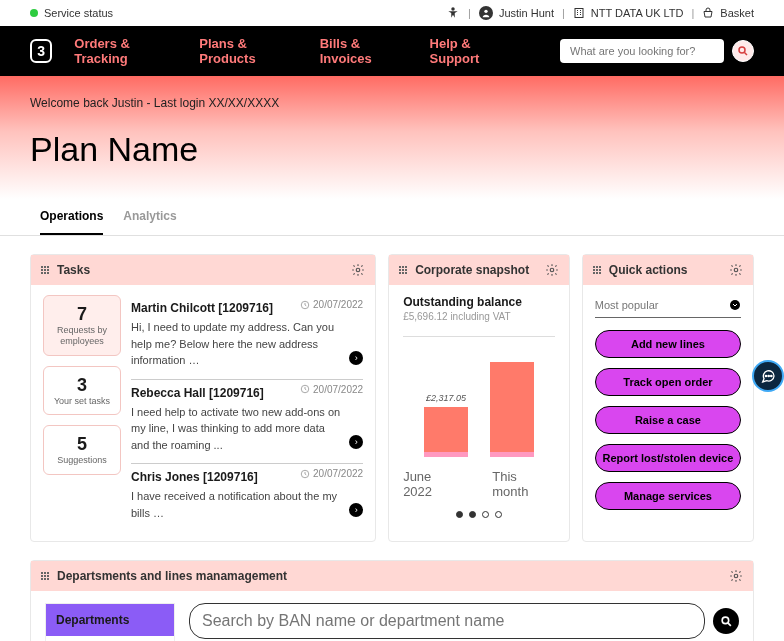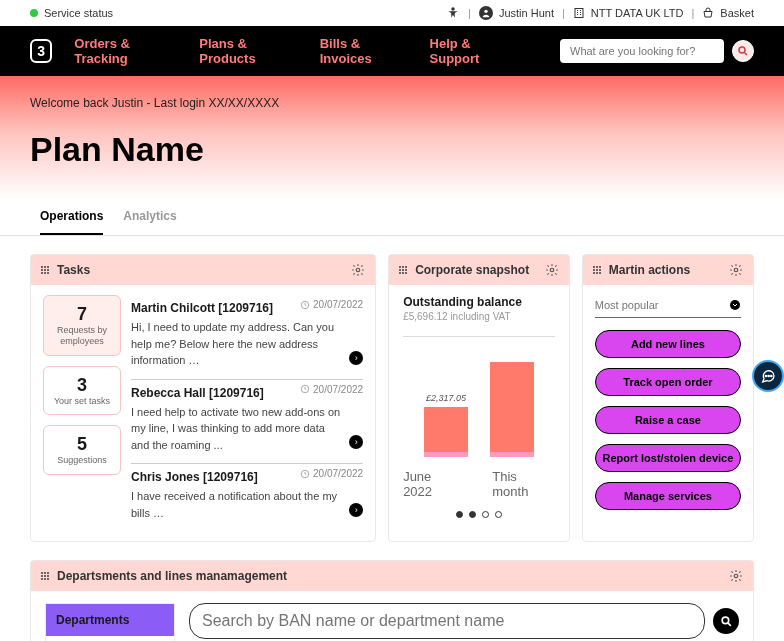--- a/index.html
+++ b/index.html
@@ -14,21 +14,21 @@
 .nav { background: #000; display: flex; align-items: center; padding: 10px 30px; gap: 22px; }
 .logo { width: 24px; height: 24px; border: 2px solid #fff; border-radius: 6px; display: flex; align-items: center; justify-content: center; color: #fff; font-weight: 700; font-size: 14px; }
 .nav-item { color: #ff7a7a; font-size: 13px; font-weight: 600; cursor: pointer; }
 .nav-spacer { flex: 1; }
 .search-wrap { display: flex; align-items: center; gap: 8px; }
 .search-input { width: 164px; padding: 6px 10px; border: none; border-radius: 4px; background: #fff; font-size: 11px; color: #333; }
 .search-btn { width: 22px; height: 22px; border-radius: 50%; border: 1px solid #fff; background: #ffeaea; display: flex; align-items: center; justify-content: center; cursor: pointer; }
 
 .hero { background: linear-gradient(180deg, #ff6b63 0%, #ffc2bd 45%, #ffffff 100%); padding: 20px 30px 30px; }
 .welcome { font-size: 12px; color: #222; margin-bottom: 20px; }
-.plan-title { font-size: 34px; font-weight: 700; color: #000; }
+.plan-title { font-size: 34px; font-weight: 400; color: #000; }
 
 .tabs { display: flex; gap: 20px; padding: 0 40px; border-bottom: 1px solid #e0e0e0; }
 .tab { padding: 10px 0; font-size: 12px; font-weight: 700; color: #999; cursor: pointer; border-bottom: 2px solid transparent; }
 .tab.active { color: #000; border-bottom: 2px solid #000; }
 
 .dash { display: flex; gap: 12px; padding: 18px 30px; }
 .card { border: 1px solid #e8e8e8; border-radius: 4px; background: #fff; }
 .card-head { background: #ffd8d4; padding: 8px 10px; display: flex; align-items: center; font-size: 12px; font-weight: 700; color: #333; }
 .drag-icon { display: inline-grid; grid-template-columns: repeat(3,2px); grid-auto-rows: 2px; gap: 1px; margin-right: 8px; }
 .drag-icon span { background: #666; }
@@ -286,21 +286,21 @@
           <span></span>
           <span></span>
           <span></span>
           <span></span>
           <span></span>
           <span></span>
           <span></span>
           <span></span>
           <span></span>
         </span>
-      <span>Martin actions</span>
+      <span>Quick actions</span>
       <span class="gear">
         <svg width="14" height="14" viewBox="0 0 24 24" fill="none" stroke="#555" stroke-width="2">
             <circle cx="12" cy="12" r="3"></circle>
             <path d="M12 2v3M12 19v3M4.2 4.2l2.1 2.1M17.7 17.7l2.1 2.1M2 12h3M19 12h3M4.2 19.8l2.1-2.1M17.7 6.3l2.1-2.1"></path>
           </svg>
       </span>
     </div>
     <div class="qa-body">
       <div class="qa-select">
         <span>Most popular</span>

